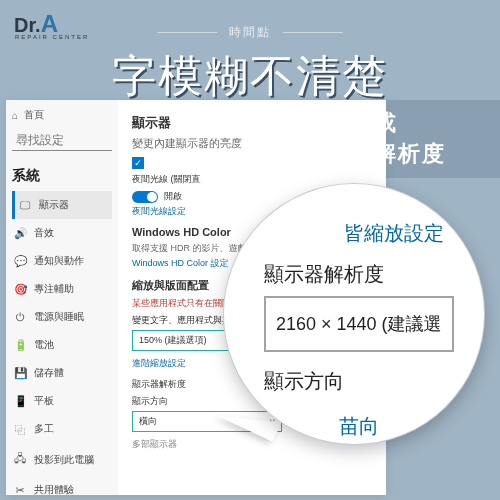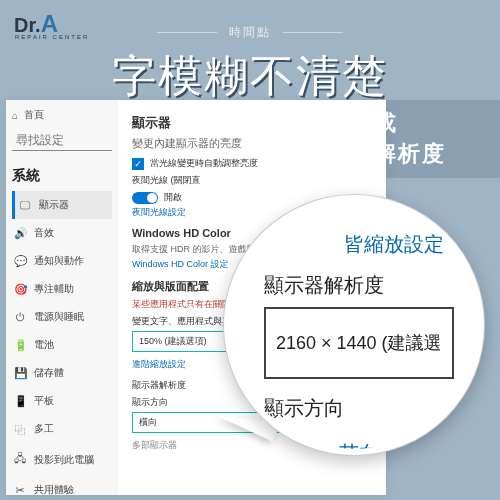--- a/index.html
+++ b/index.html
@@ -88,36 +88,36 @@
   .toggle{width:26px;height:12px;border-radius:6px;background:#0078d4;position:relative;}
   .toggle::after{content:"";position:absolute;right:1px;top:1px;width:10px;height:10px;background:#fff;border-radius:50%;}
   .link{color:#0066b4;font-size:9px;margin:2px 0 8px;display:block;}
   .small{font-size:9px;color:#666;}
   .dd{border:1px solid #14b8a6;padding:3px 6px;font-size:9px;width:150px;margin:3px 0 6px;display:flex;justify-content:space-between;align-items:center;}
   .lbl{font-size:9px;margin-top:4px;}
   .warn{color:#c0392b;font-size:9px;margin:2px 0;}
   
   .mag-wrap{
     position:absolute;
-    top: 195px; left: 224px;
+    top: 184px; left: 224px;
     width: 260px; height: 260px;
     border-radius: 50%;
     background: #fff;
     border: 6px solid #fff;
     box-shadow: 0 0 0 1px #c6ced5, 0 6px 18px rgba(0,0,0,0.25);
     overflow:hidden;
   }
   .mag-inner{
     padding: 30px 24px 0 34px;
     color:#222;
   }
   .mag-head{font-size:20px;color:#0066b4;margin-bottom:14px; text-align:right; padding-right:10px;}
   .mag-lbl{font-size:20px;margin:6px 0 8px;}
   .mag-dd{
-    border:2px solid #404040;padding:22px 10px;font-size:18px;
+    border:2px solid #a3a3a3;padding:14px 10px;font-size:18px;
     white-space:nowrap; overflow:hidden;
   }
   .mag-cut{font-size:20px;color:#0066b4;margin-top:18px;text-align:center;}
   .pointer{
     position:absolute;
     left: 220px; top: 408px;
     width:0;height:0;
     border-top: 22px solid transparent;
     border-bottom: 0 solid transparent;
     border-right: 60px solid #fff;
@@ -200,21 +200,20 @@
           <span>共用體驗</span>
         </div>
         <div class="sb-item"></div>
       </div>
   </div>
   <div class="main">
     <div class="sec-h">顯示器</div>
     <div class="sec-sub">變更內建顯示器的亮度</div>
     <div class="chk-row">
       <span class="chk">✓</span>
-      <span>當光線變更時自動調整亮度</span>
     </div>
     <div class="lbl">夜間光線 (關閉直</div>
     <div class="toggle-row">
       <span class="toggle"></span>
       <span>開啟</span>
     </div>
     <span class="link">夜間光線設定</span>
 
     <div class="sec-h" style="font-size:11px">Windows HD Color</div>
     <div class="small">取得支援 HDR 的影片、遊戲與應用程式</div>

